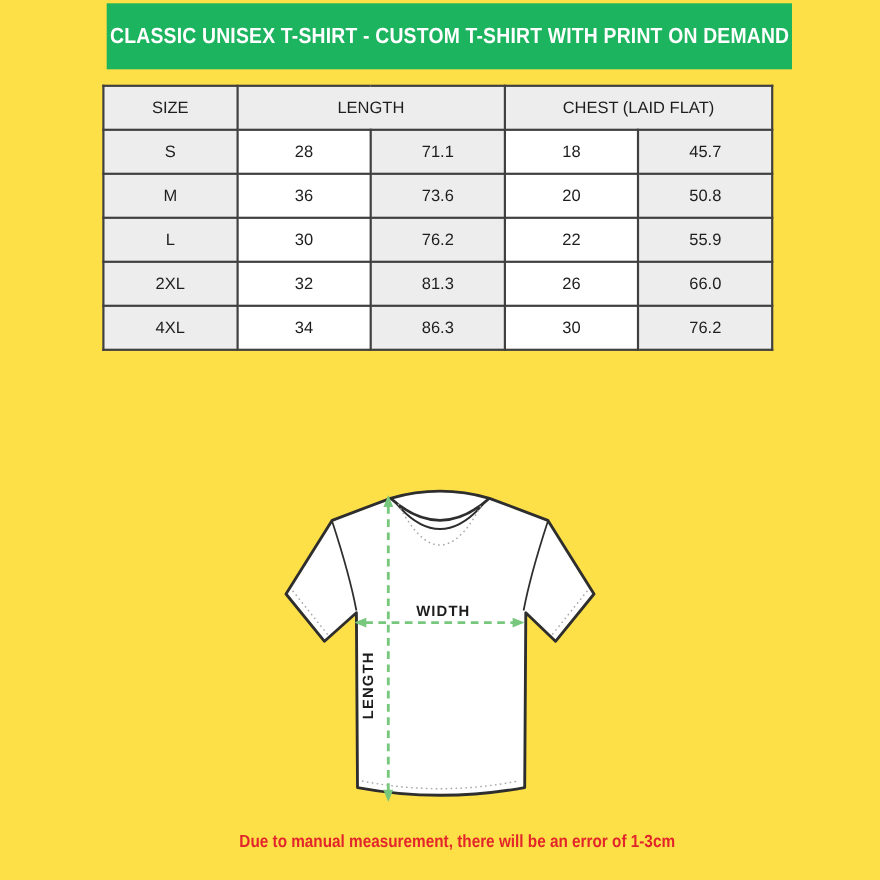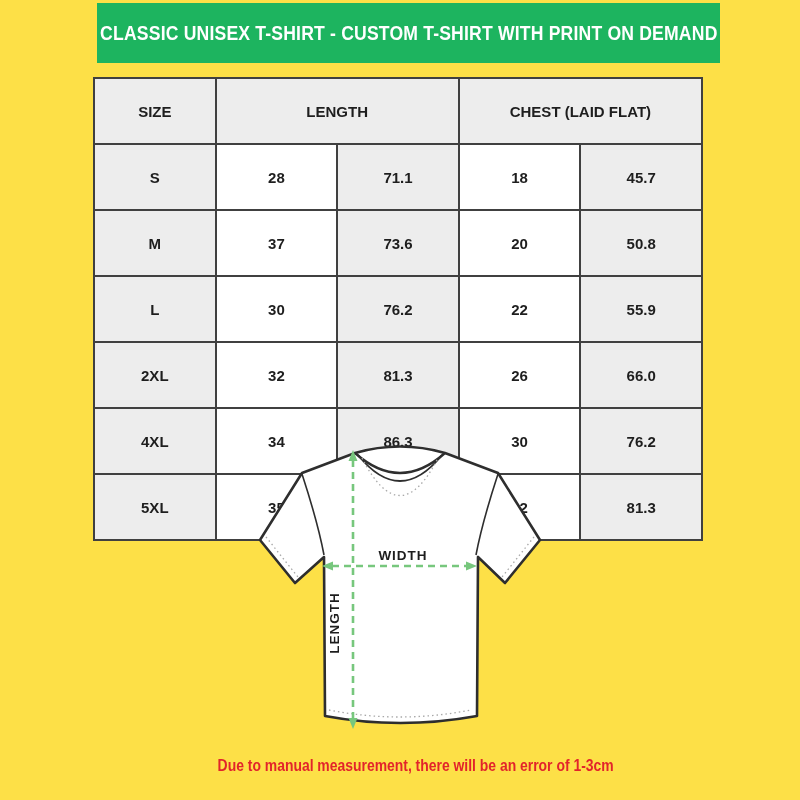--- a/index.html
+++ b/index.html
@@ -20,23 +20,23 @@
     display:inline-block;transform:scaleX(0.88);transform-origin:center;
     letter-spacing:0.2px;
   }
 
   
   table.size-chart{
     position:absolute;left:93px;top:77px;width:610px;
     border-collapse:collapse;table-layout:fixed;
   }
   .size-chart th,.size-chart td{
-    border:2px solid #404040;height:32px;padding:16px;
+    border:2px solid #404040;height:32px;padding:3px;
     text-align:center;vertical-align:middle;
-    font-weight:bold;font-size:15px;color:#1e1e1e;line-height:1;
+    font-weight:normal;font-size:15px;color:#1e1e1e;line-height:1;
   }
   .size-chart thead th{background:#ededed;}
   .size-chart tbody td:nth-child(odd){background:#ededed;}
   .size-chart tbody td:nth-child(even){background:#ffffff;}
 
   
   .diagram{position:absolute;left:240px;top:433px;width:320px;height:316px;}
   .diagram text{
     font-family:"Liberation Sans","DejaVu Sans",sans-serif;
     font-weight:bold;fill:#1d1d1d;font-size:13.5px;letter-spacing:1px;
@@ -78,21 +78,21 @@
     <tbody>
       <tr>
         <td>S</td>
         <td>28</td>
         <td>71.1</td>
         <td>18</td>
         <td>45.7</td>
       </tr>
       <tr>
         <td>M</td>
-        <td>37</td>
+        <td>36</td>
         <td>73.6</td>
         <td>20</td>
         <td>50.8</td>
       </tr>
       <tr>
         <td>L</td>
         <td>30</td>
         <td>76.2</td>
         <td>22</td>
         <td>55.9</td>
@@ -103,27 +103,20 @@
         <td>81.3</td>
         <td>26</td>
         <td>66.0</td>
       </tr>
       <tr>
         <td>4XL</td>
         <td>34</td>
         <td>86.3</td>
         <td>30</td>
         <td>76.2</td>
-      </tr>
-      <tr>
-        <td>5XL</td>
-        <td>35</td>
-        <td>88.9</td>
-        <td>32</td>
-        <td>81.3</td>
       </tr>
     </tbody>
   </table>
 
   <svg class="diagram" viewBox="0 0 320 316">
 
     <path d="M115,20 Q160,7 205,20 L258,40 L300,107 L265,150 L238,124 L237,283 Q160,297 85,283 L84,124 L55,150 L20,107 L62,40 Z" fill="#ffffff" stroke="#2e2e2e" stroke-width="2.6" stroke-linejoin="round"></path>
 
     <path d="M115,20 Q160,60 205,20" fill="none" stroke="#2e2e2e" stroke-width="2.4"></path>
     <path d="M118,22 Q160,74 202,22" fill="none" stroke="#2e2e2e" stroke-width="1.8"></path>

